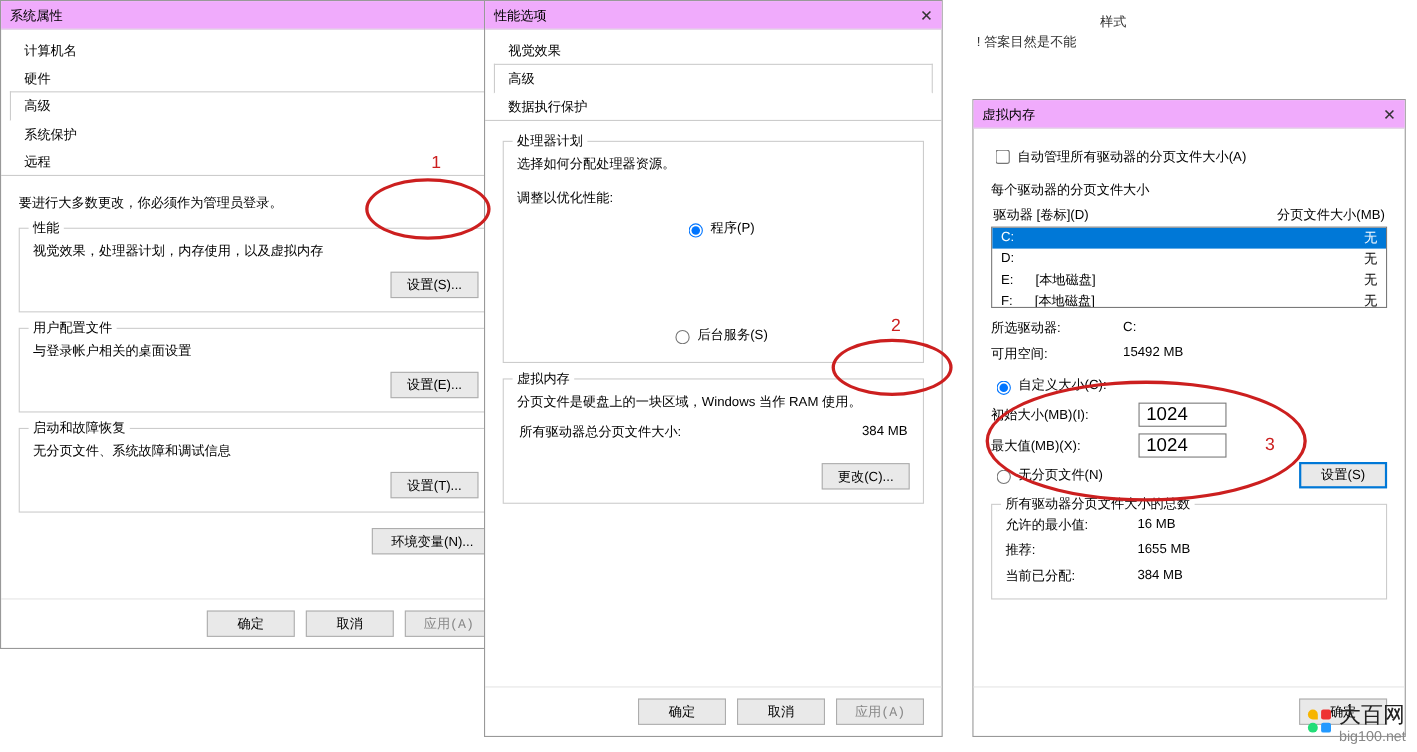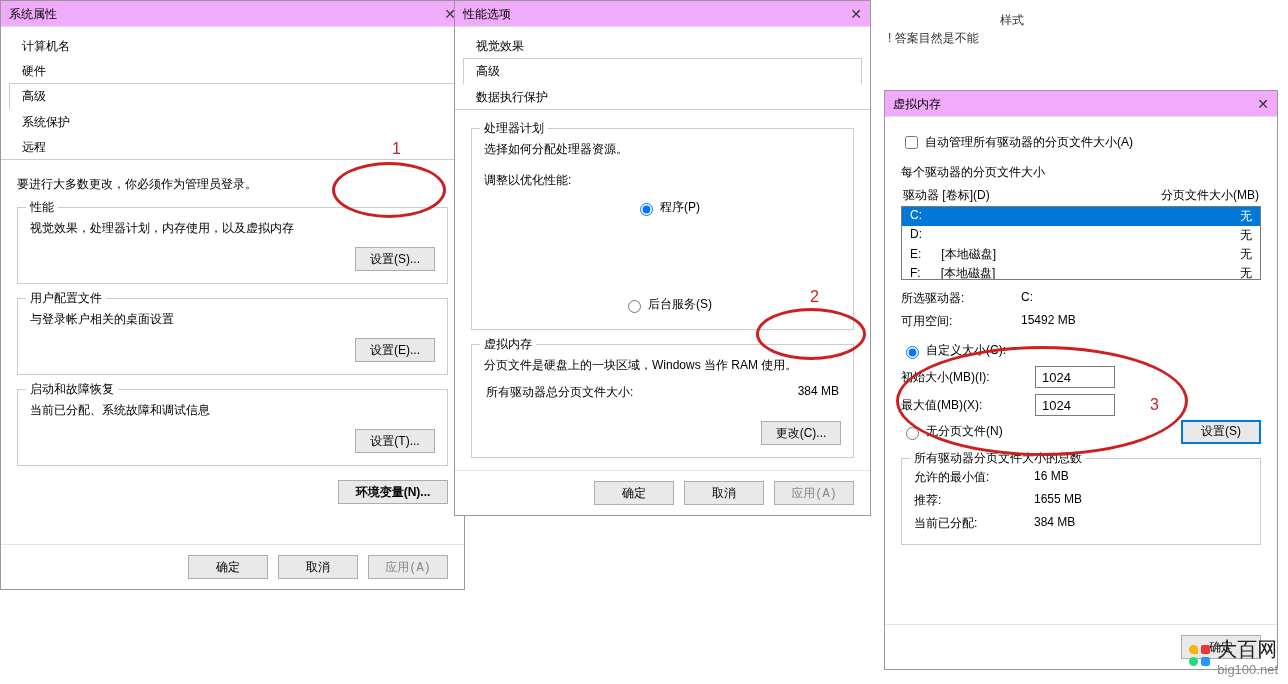--- a/index.html
+++ b/index.html
@@ -108,21 +108,21 @@
   .drive-row { display: flex; justify-content: space-between; padding: 1px 8px; cursor: pointer; }
   .drive-row.sel { background: #0078d7; color: #fff; }
   .form-row { display: flex; align-items: center; gap: 8px; padding: 3px 0; }
   .form-row .lbl { width: 126px; }
   .form-row input[type=text] {
     width: 80px;
     height: 22px;
     border: 1px solid #7a7a7a;
     padding: 0 6px;
     font-family: inherit;
-    font-size: 13px;
+    font-size: 17px;
   }
   .section-title { margin: 8px 0 6px 0; }
   .radio-col label { display: flex; align-items: center; gap: 4px; padding: 4px 0; cursor: pointer; }
   .callout {
     position: absolute;
     border: 3px solid #cc1f1f;
     border-radius: 50%;
     pointer-events: none;
   }
   .callout-label {
@@ -194,38 +194,38 @@
     <div class="group">
       <div class="group-title">用户配置文件</div>
       <div class="desc">与登录帐户相关的桌面设置</div>
       <div class="row-right">
         <button class="btn">设置(E)...</button>
       </div>
     </div>
 
     <div class="group">
       <div class="group-title">启动和故障恢复</div>
-      <div class="desc">当前已分配、系统故障和调试信息</div>
+      <div class="desc">无分页文件、系统故障和调试信息</div>
       <div class="row-right">
         <button class="btn">设置(T)...</button>
       </div>
     </div>
 
     <div class="row-right" style="margin-top:6px;">
-      <button class="btn" style="min-width:110px;font-weight:bold;">环境变量(N)...</button>
+      <button class="btn" style="min-width:110px;">环境变量(N)...</button>
     </div>
   </div>
   <div class="dlg-buttons" style="position:absolute; bottom:0; left:0; right:0;">
     <button class="btn">确定</button>
     <button class="btn">取消</button>
     <button class="btn" disabled="">应用(A)</button>
   </div>
 </div>
 
-<div class="dialog" style="left:454px; top:0; width:417px; height:516px;">
+<div class="dialog" style="left:440px; top:0; width:417px; height:670px;">
   <div class="titlebar">
     <span class="title">性能选项</span>
     <span class="close">✕</span>
   </div>
   <div class="tabs">
     <div class="tab">视觉效果</div>
     <div class="tab active">高级</div>
     <div class="tab">数据执行保护</div>
   </div>
   <div class="body">

